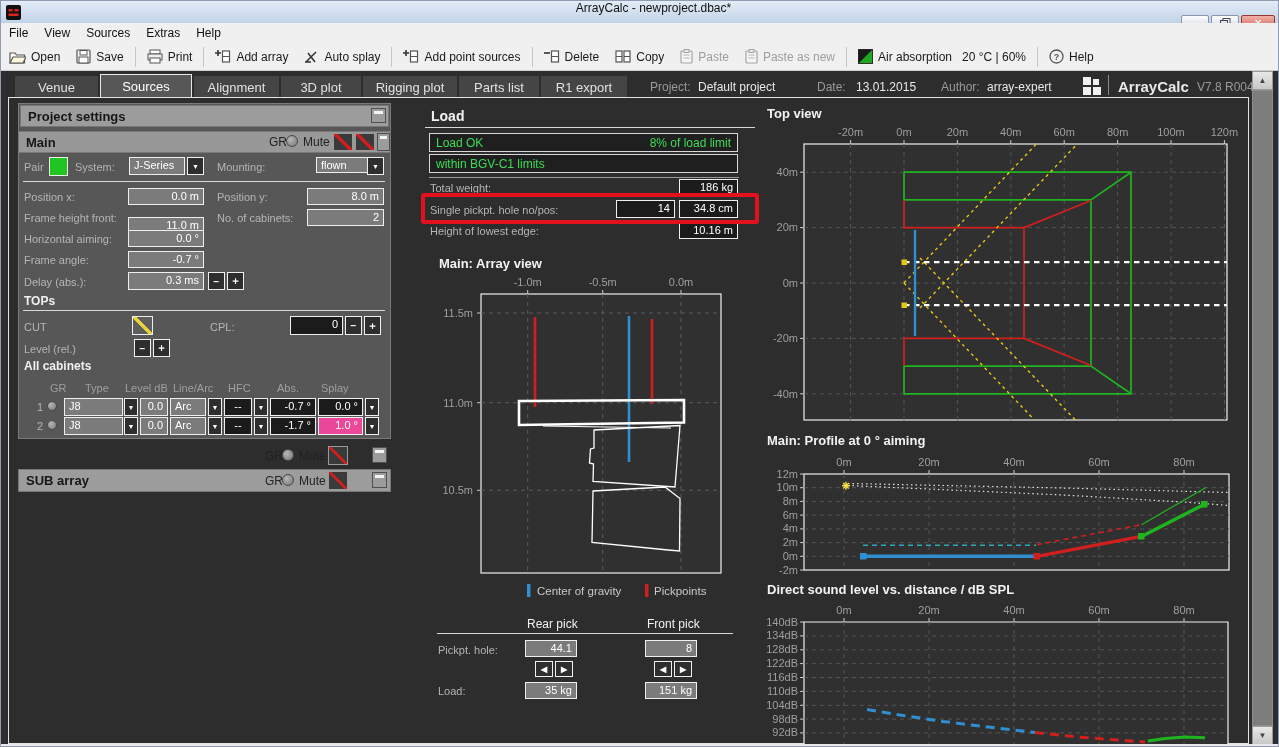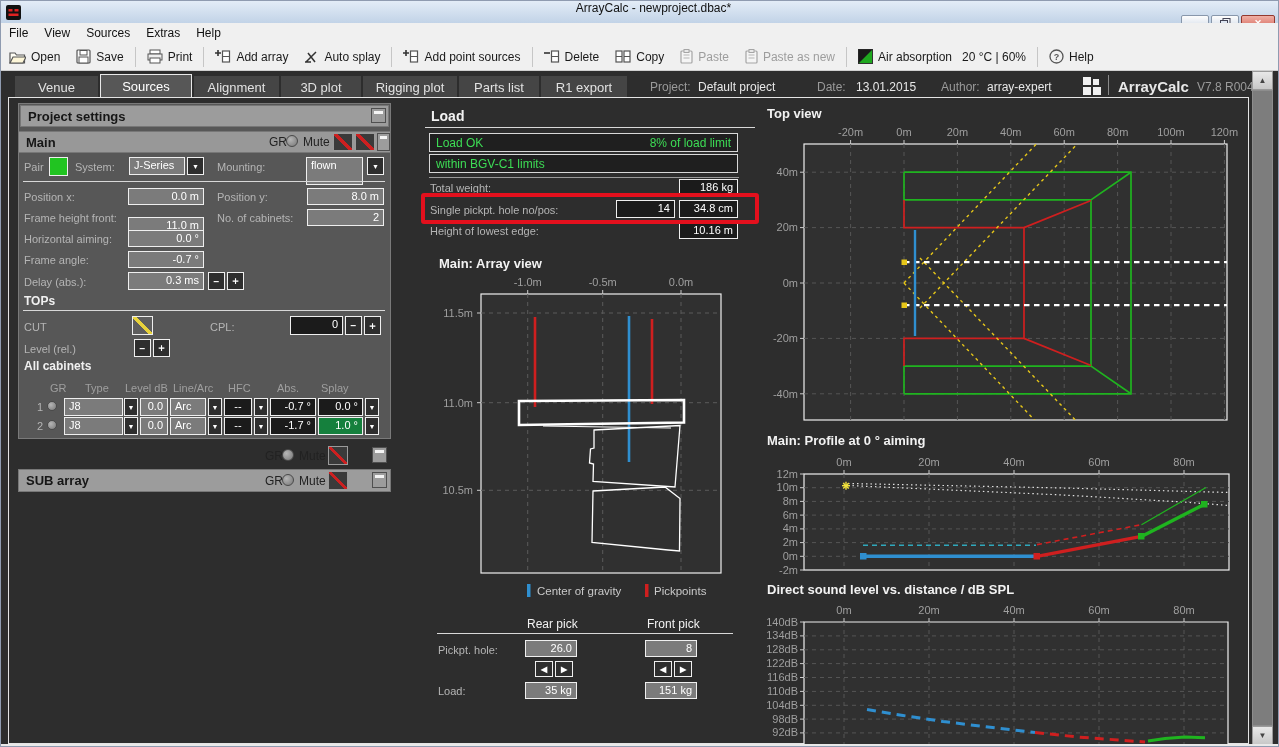--- a/index.html
+++ b/index.html
@@ -31,21 +31,21 @@
   .phead{position:absolute;background:#9c9c9c;color:#161616;font-weight:bold;font-size:13px;
          display:flex;align-items:center;padding:0 7px;box-sizing:border-box;border:1px solid #777;}
   .panelbg{position:absolute;background:#575757;border:1px solid #7a7a7a;box-sizing:border-box;}
   .lbl{position:absolute;color:#b5b5b5;font-size:11px;white-space:nowrap;}
   .wlbl{position:absolute;color:#f2f2f2;font-size:11px;white-space:nowrap;}
   .blbl{position:absolute;color:#0d0d0d;font-weight:bold;font-size:12px;white-space:nowrap;}
   .sect{position:absolute;color:#f0f0f0;font-weight:bold;font-size:12px;white-space:nowrap;}
   .fld{position:absolute;background:#7b7b7b;border:1px solid #efefef;color:#fff;font-size:11px;
        text-align:right;padding:1px 4px;box-sizing:border-box;white-space:nowrap;overflow:hidden;}
   .fld.dark{background:#1b1b1b;}
-  .fld.lt{background:#15803d;}
+  .fld.lt{background:#ec4899;}
   .fld.left{text-align:left;}
   .btn{position:absolute;background:#2e2e2e;border:1px solid #efefef;color:#fff;display:flex;align-items:center;
        justify-content:center;box-sizing:border-box;font-size:10px;font-weight:bold;}
   .ddarw{position:absolute;background:#2e2e2e;border:1px solid #efefef;color:#fff;display:flex;align-items:center;
        justify-content:center;box-sizing:border-box;font-size:7px;}
   .radio{position:absolute;border-radius:50%;background:radial-gradient(circle at 35% 35%,#b5b5b5,#777);border:1px solid #4a4a4a;box-sizing:border-box;}
   .slash{position:absolute;background:#3a3a3a;border:1px solid #9a9a9a;box-sizing:border-box;}
   .slash .diag{width:100%;height:100%;background:linear-gradient(45deg,transparent 43%,#cc2020 43%,#cc2020 57%,transparent 57%);}
   .slash .diagy{width:100%;height:100%;background:linear-gradient(45deg,transparent 43%,#e8d23c 43%,#e8d23c 57%,transparent 57%);}
   .minibtn{position:absolute;background:#9c9c9c;border:1px solid #4f4f4f;box-sizing:border-box;}
@@ -247,21 +247,21 @@
       <div class="diag"></div>
     </div>
   <div class="minibtn" style="left:376px;top:132px;width:13px;height:18px"></div>
 
   <span class="lbl" style="left:23px;top:160px">Pair</span>
   <div class="abs" style="left:48px;top:156px;width:17px;height:17px;background:#21c421;border:1px solid #efefef"></div>
   <span class="lbl" style="left:74px;top:160px">System:</span>
   <div class="fld left" style="left:128px;top:156px;width:56px;height:18px">J-Series</div>
   <div class="ddarw" style="left:186px;top:156px;width:17px;height:18px">▼</div>
   <span class="lbl" style="left:216px;top:160px">Mounting:</span>
-  <div class="fld left" style="left:305px;top:156px;width:57px;height:28px">flown</div>
+  <div class="fld left" style="left:315px;top:156px;width:57px;height:16px">flown</div>
   <div class="ddarw" style="left:366px;top:156px;width:17px;height:18px">▼</div>
 
   <div class="hline" style="left:22px;top:180px;width:362px"></div>
 
   <span class="lbl" style="left:23px;top:190px">Position x:</span>
   <div class="fld" style="left:127px;top:187px;width:76px;height:17px">0.0 m</div>
   <span class="lbl" style="left:216px;top:190px">Position y:</span>
   <div class="fld" style="left:306px;top:187px;width:77px;height:17px">8.0 m</div>
 
   <span class="lbl" style="left:23px;top:211px">Frame height front:</span>
@@ -420,21 +420,21 @@
       <text x="116" y="324" fill="#c9c9c9" font-size="11.5">Center of gravity</text>
       <rect x="224" y="313" width="3.5" height="13" fill="#cf1f1f"></rect>
       <text x="233" y="324" fill="#c9c9c9" font-size="11.5">Pickpoints</text>
     </g>
   </svg>
 
   <span class="wlbl" style="left:526px;top:616px;font-size:12px">Rear pick</span>
   <span class="wlbl" style="left:646px;top:616px;font-size:12px">Front pick</span>
   <div class="hline" style="left:436px;top:632px;width:296px"></div>
   <span class="lbl" style="left:437px;top:643px">Pickpt. hole:</span>
-  <div class="fld" style="left:524px;top:639px;width:52px;height:17px">26.0</div>
+  <div class="fld" style="left:524px;top:639px;width:52px;height:17px">44.1</div>
   <div class="fld" style="left:644px;top:639px;width:52px;height:17px">8</div>
   <div class="btn" style="left:534px;top:660px;width:18px;height:16px;font-size:8px">◀</div>
   <div class="btn" style="left:554px;top:660px;width:18px;height:16px;font-size:8px">▶</div>
   <div class="btn" style="left:653px;top:660px;width:18px;height:16px;font-size:8px">◀</div>
   <div class="btn" style="left:673px;top:660px;width:18px;height:16px;font-size:8px">▶</div>
   <span class="lbl" style="left:437px;top:684px">Load:</span>
   <div class="fld" style="left:524px;top:681px;width:52px;height:17px">35 kg</div>
   <div class="fld" style="left:644px;top:681px;width:52px;height:17px">151 kg</div>
 
   <span class="ctitle" style="left:766px;top:105px">Top view</span>

